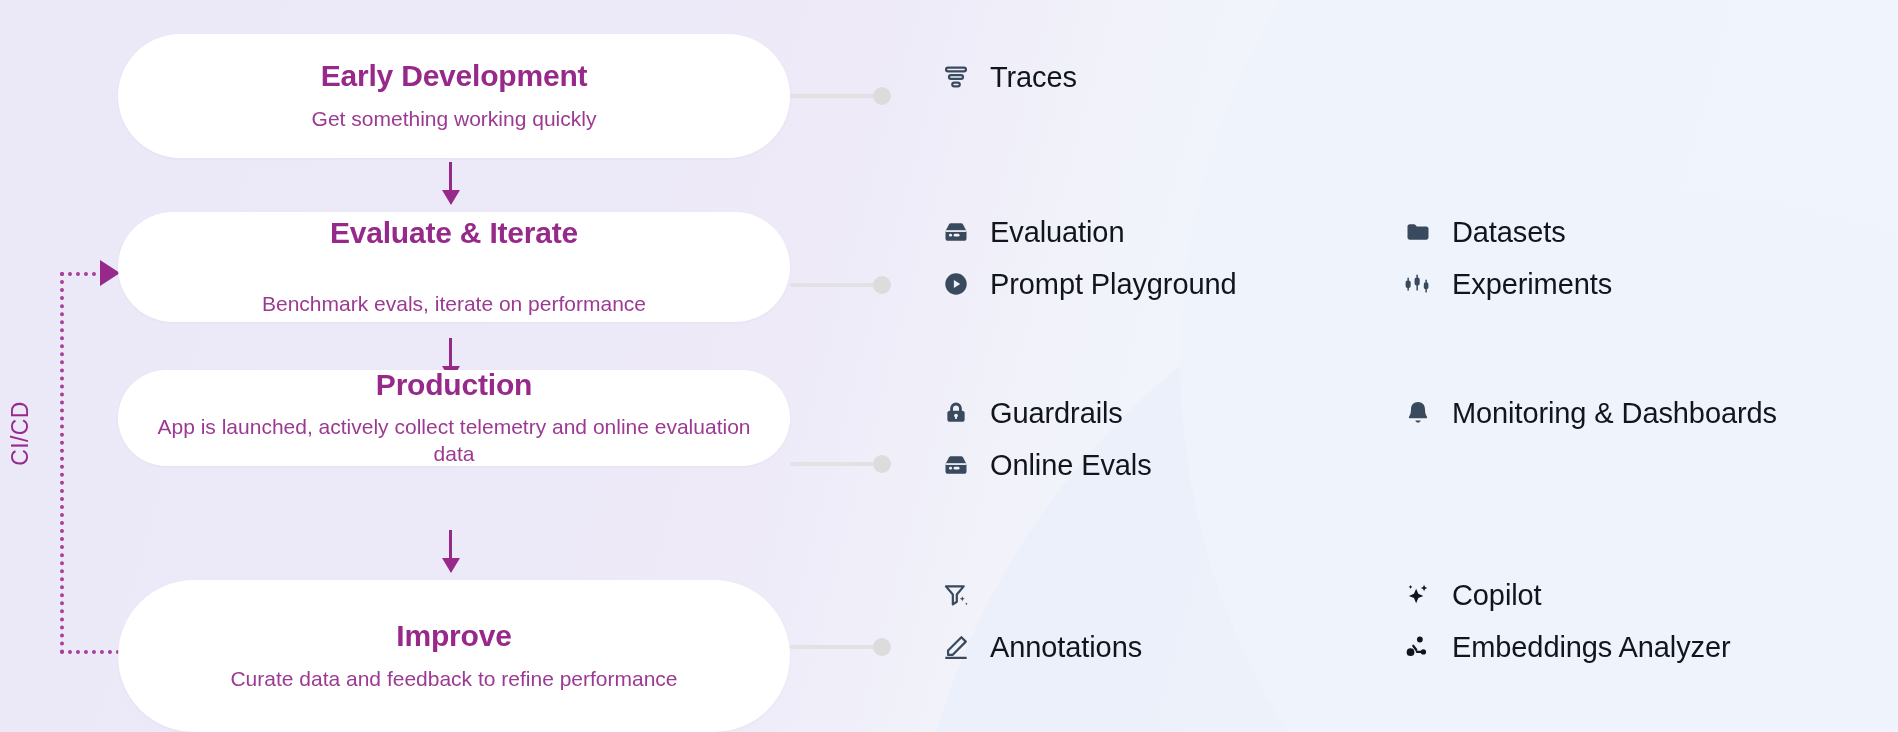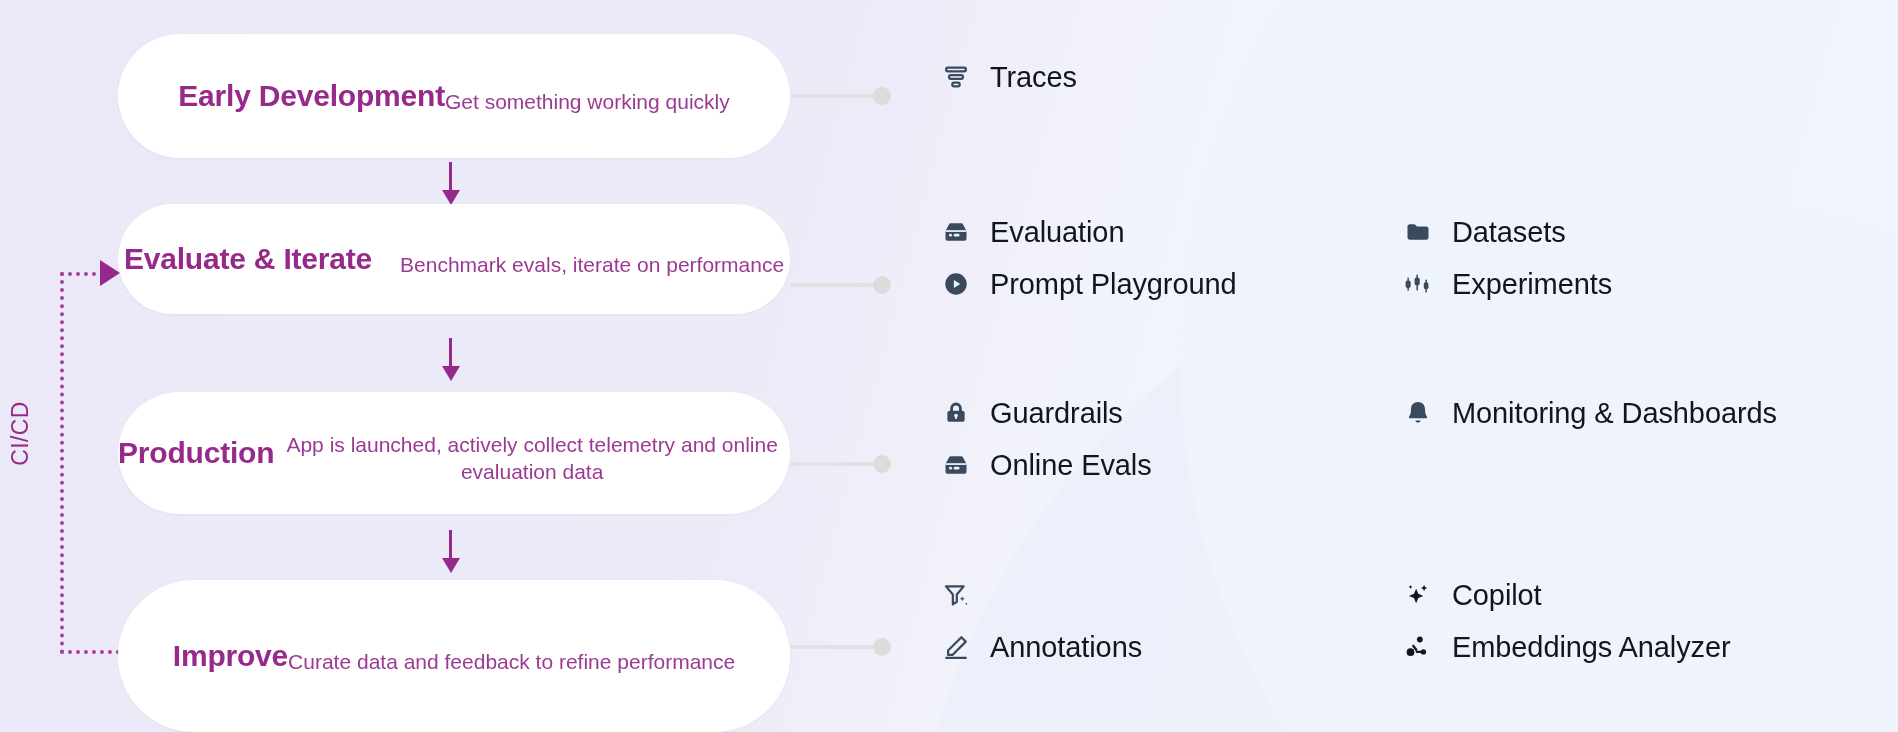--- a/index.html
+++ b/index.html
@@ -41,21 +41,21 @@
   
   .stages { position: absolute; left: 0; top: 0; width: 800px; height: 732px; }
 
   .card {
     position: absolute;
     left: 118px;
     width: 672px;
     background: #ffffff;
     border-radius: 80px;
     display: flex;
-    flex-direction: row;
+    flex-direction: column;
     align-items: center;
     justify-content: center;
     text-align: center;
     box-shadow: 0 1px 3px rgba(90,70,140,.05);
   }
   .card-title {
     font-size: 30px;
     font-weight: 700;
     color: #96298a;
     letter-spacing: -0.2px;
@@ -63,22 +63,22 @@
   }
   .card-sub {
     margin-top: 12px;
     font-size: 21px;
     color: #9c3a93;
     line-height: 1.28;
     max-width: 600px;
   }
 
   #card-0 { top: 34px;  height: 124px; }
-  #card-1 { top: 204px; height: 110px; gap: 28px; }
-  #card-2 { top: 392px; height: 122px; }
+  #card-1 { top: 212px; height: 110px; gap: 28px; }
+  #card-2 { top: 370px; height: 96px; }
   #card-3 { top: 580px; height: 152px; }
 
   
   .v-arrow { position: absolute; left: 449px; width: 3px; background: #96298a; }
   .v-arrow::after {
     content: "";
     position: absolute;
     left: 50%; bottom: -13px;
     transform: translateX(-50%);
     border-left: 9px solid transparent;

